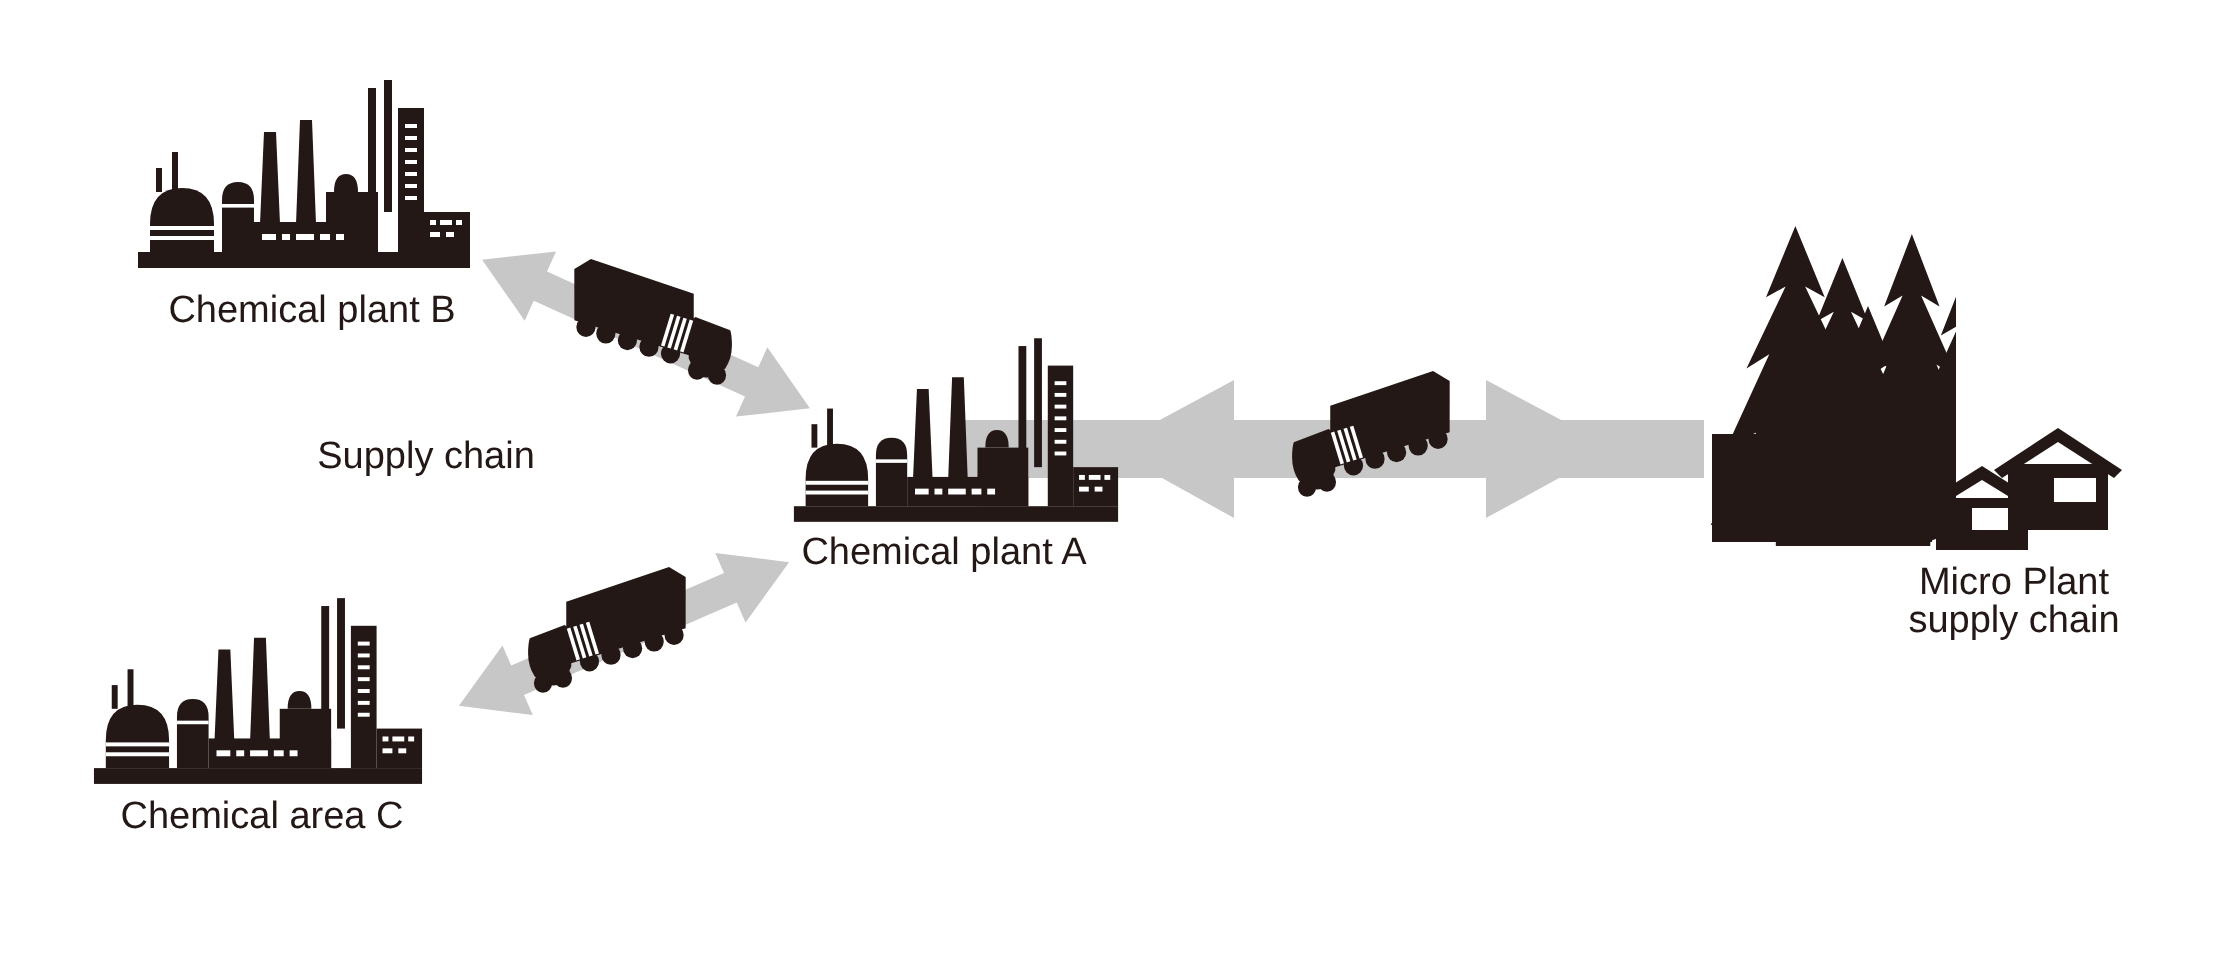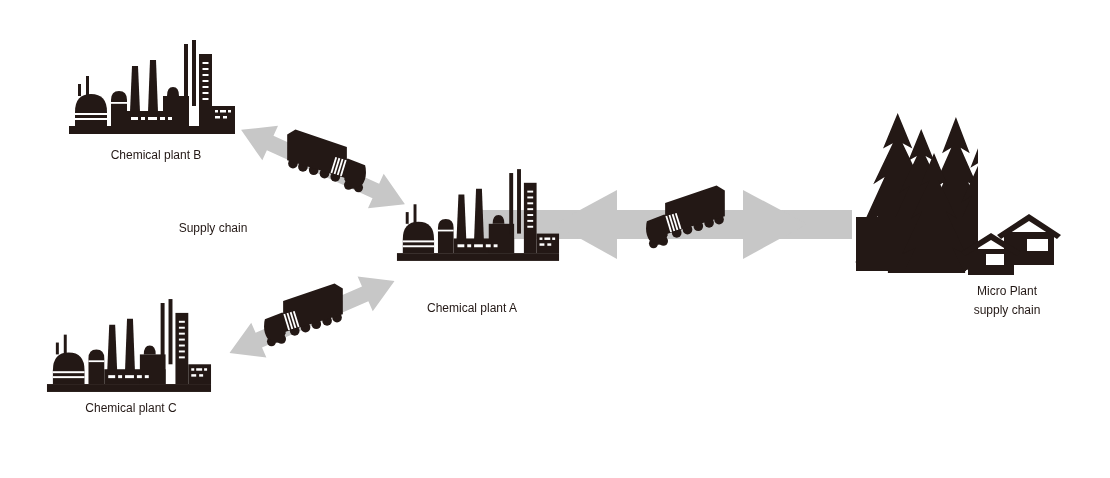--- a/index.html
+++ b/index.html
@@ -13,21 +13,21 @@
     width:1110px;height:478px;
     background:var(--bg);
     overflow:hidden;
     font-family:"Liberation Sans", sans-serif;
   }
   .abs{position:absolute;}
   .label{
     position:absolute;
     width:200px;
     text-align:center;
-    font-size:12px;
+    font-size:19px;
     line-height:19px;
     color:var(--ink);
   }
   .label span{display:block;}
   .defs{position:absolute;width:0;height:0;overflow:hidden;}
   .ink{fill:var(--ink);}
   .gray{fill:var(--arrow);}
   .wht{fill:#fff;}
 </style>
 </head>
@@ -167,26 +167,26 @@
   </svg>
 
   <svg class="abs" style="left:640px;top:183px;z-index:3;" width="100" height="68" viewBox="0 0 120 82">
     <use href="#sym-truck"></use>
   </svg>
 
   <div class="label" style="left:56px;top:146px;z-index:2;">
     <span>Chemical plant B</span>
   </div>
 
-  <div class="label" style="left:372px;top:267px;z-index:2;margin-top:32px;">
+  <div class="label" style="left:372px;top:267px;z-index:2;">
     <span>Chemical plant A</span>
   </div>
 
   <div class="label" style="left:31px;top:399px;z-index:2;">
-    <span>Chemical plant C</span>
+    <span>Chemical area C</span>
   </div>
 
   <div class="label" style="left:113px;top:219px;z-index:2;">
     <span>Supply chain</span>
   </div>
 
 
   <div class="label" style="left:907px;top:282px;z-index:2;">
     <span>Micro Plant</span>
     <span>supply chain</span>

